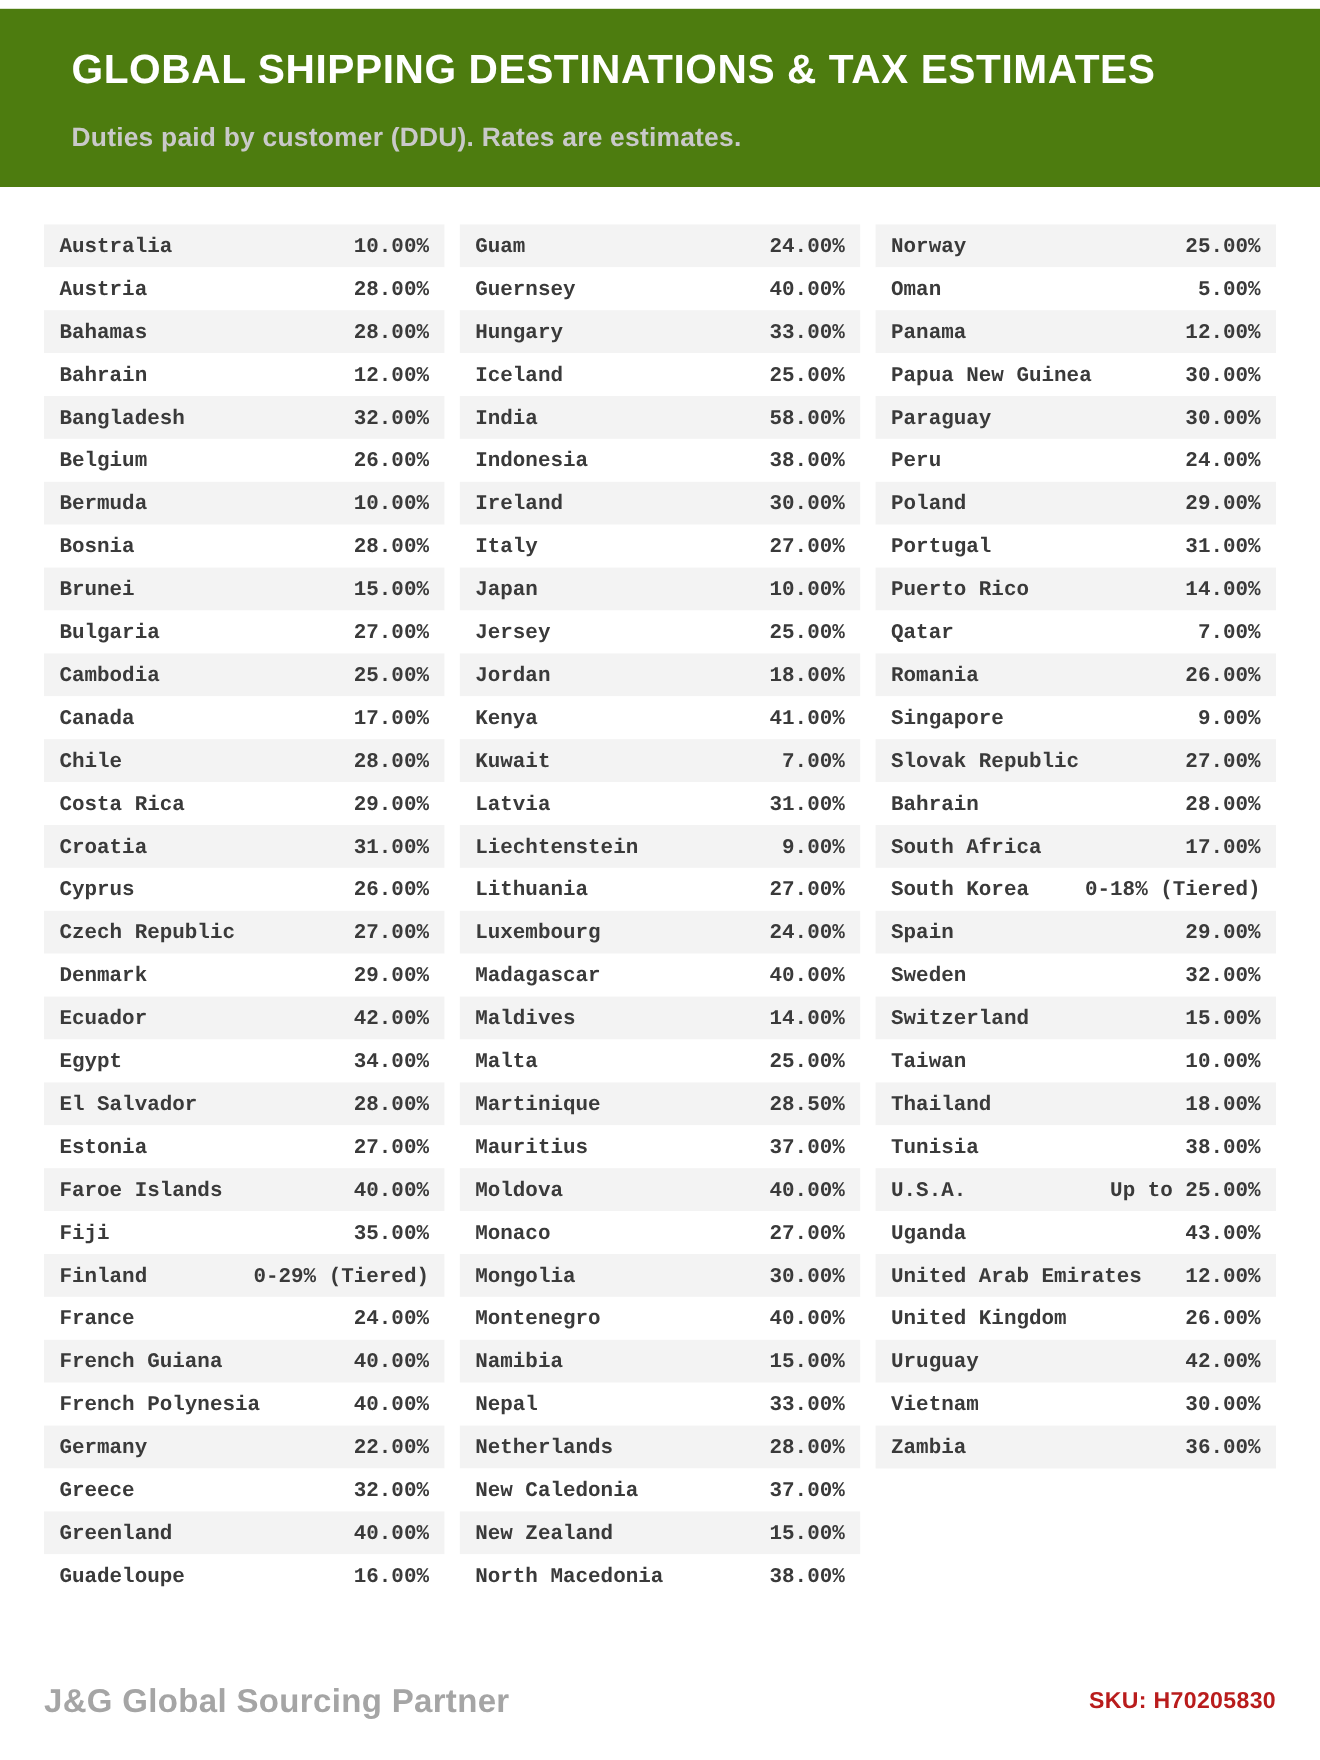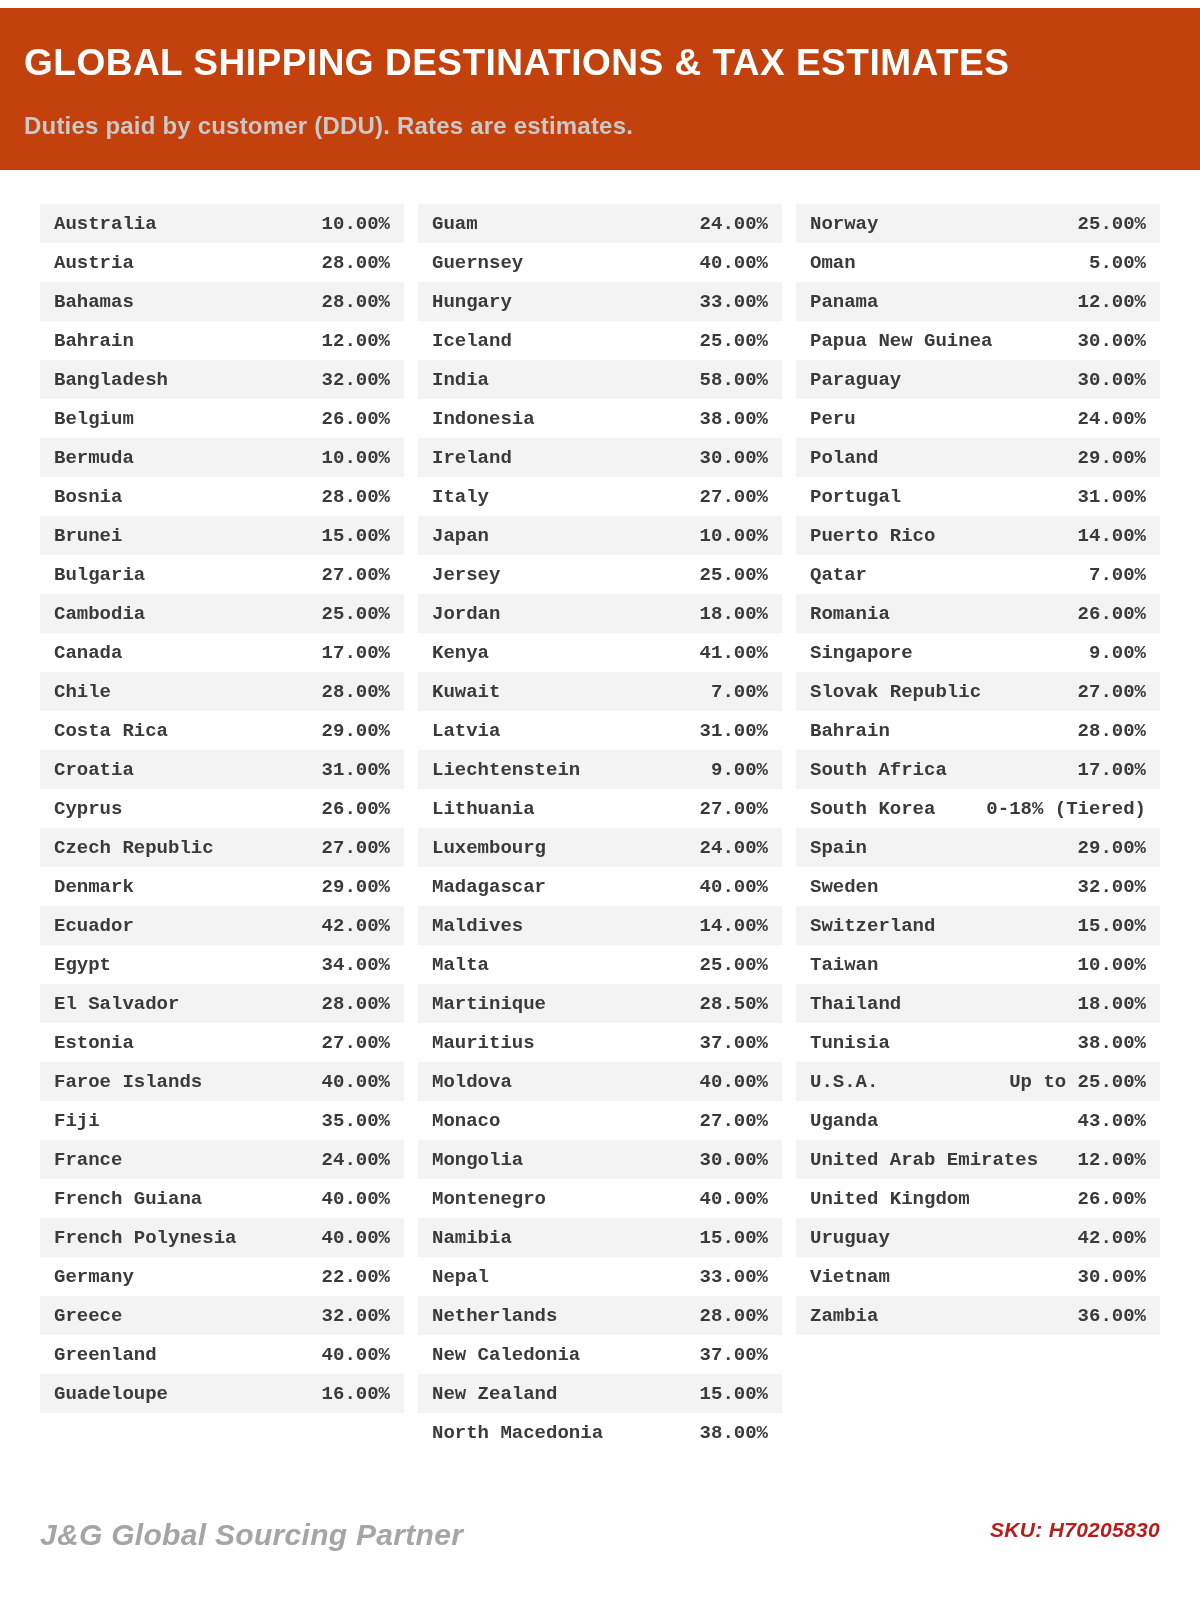--- a/index.html
+++ b/index.html
@@ -9,22 +9,22 @@
     font-family: "Liberation Sans", sans-serif;
   }
   body {
     height: 1600px;
     position: relative;
     overflow: hidden;
   }
   .header {
     margin-top: 8px;
     width: 100%;
-    background: #c2410c;
-    padding: 34px 52px 30px 24px;
+    background: #4d7c0f;
+    padding: 34px 52px 30px 65px;
   }
   .header h1 {
     color: #ffffff;
     font-size: 37px;
     font-weight: 800;
     letter-spacing: 0.5px;
     white-space: nowrap;
   }
   .header .subtitle {
     margin-top: 28px;
@@ -64,26 +64,25 @@
     font-size: 19px;
     font-weight: 600;
     color: #3a3a3a;
     white-space: nowrap;
     margin-left: 8px;
   }
   .footer {
     position: absolute;
     left: 0;
     right: 0;
-    bottom: 48px;
+    bottom: 36px;
     display: flex;
     justify-content: space-between;
-    align-items: flex-start;
+    align-items: center;
     padding: 0 40px;
-    font-style: italic;
   }
   .brand {
     color: #a5a5a5;
     font-size: 30px;
     font-weight: 700;
     letter-spacing: 0.3px;
   }
   .sku {
     color: #b91c1c;
     font-size: 21px;
@@ -191,20 +190,24 @@
       </div>
       <div class="row">
         <span class="country">Faroe Islands</span>
         <span class="rate">40.00%</span>
       </div>
       <div class="row">
         <span class="country">Fiji</span>
         <span class="rate">35.00%</span>
       </div>
       <div class="row">
+        <span class="country">Finland</span>
+        <span class="rate">0-29% (Tiered)</span>
+      </div>
+      <div class="row">
         <span class="country">France</span>
         <span class="rate">24.00%</span>
       </div>
       <div class="row">
         <span class="country">French Guiana</span>
         <span class="rate">40.00%</span>
       </div>
       <div class="row">
         <span class="country">French Polynesia</span>
         <span class="rate">40.00%</span>

